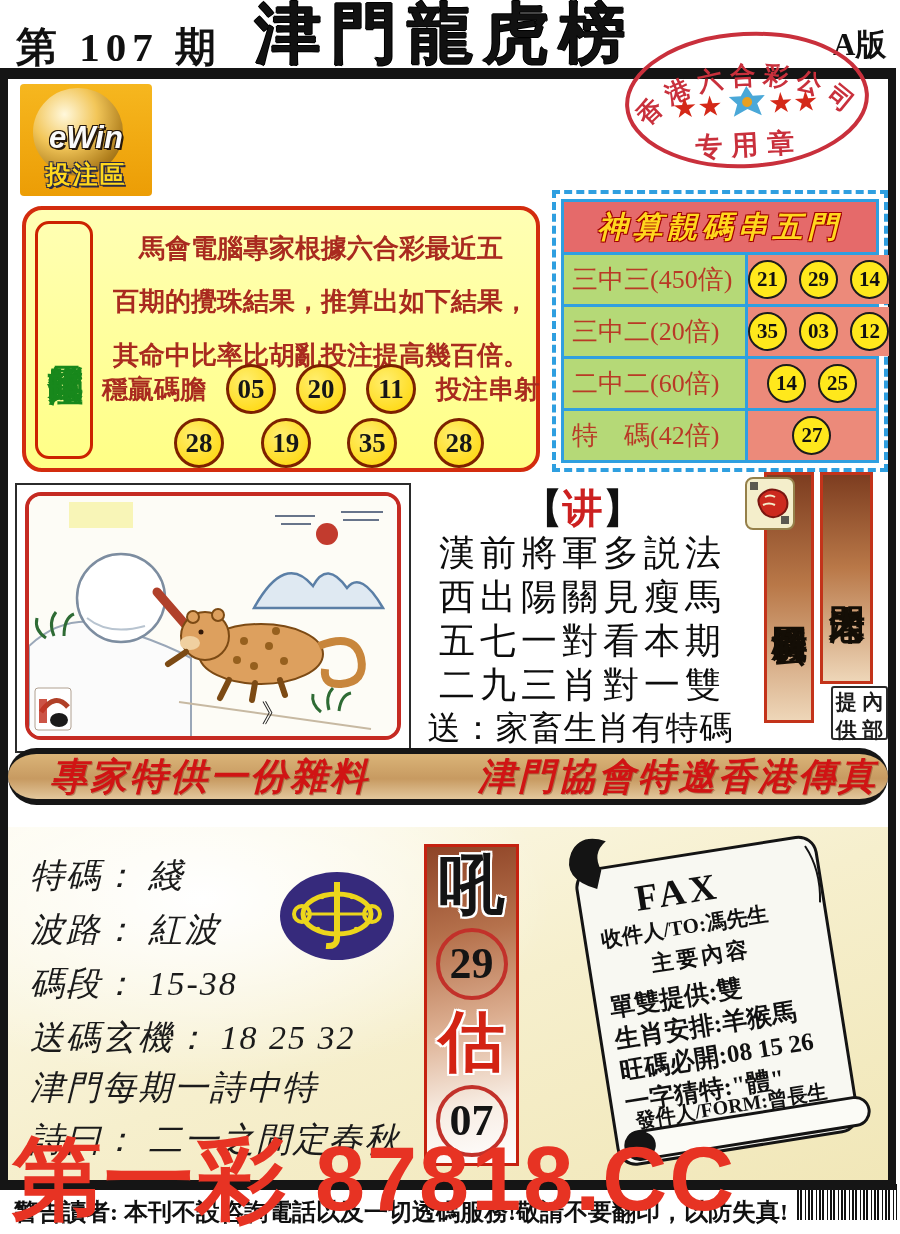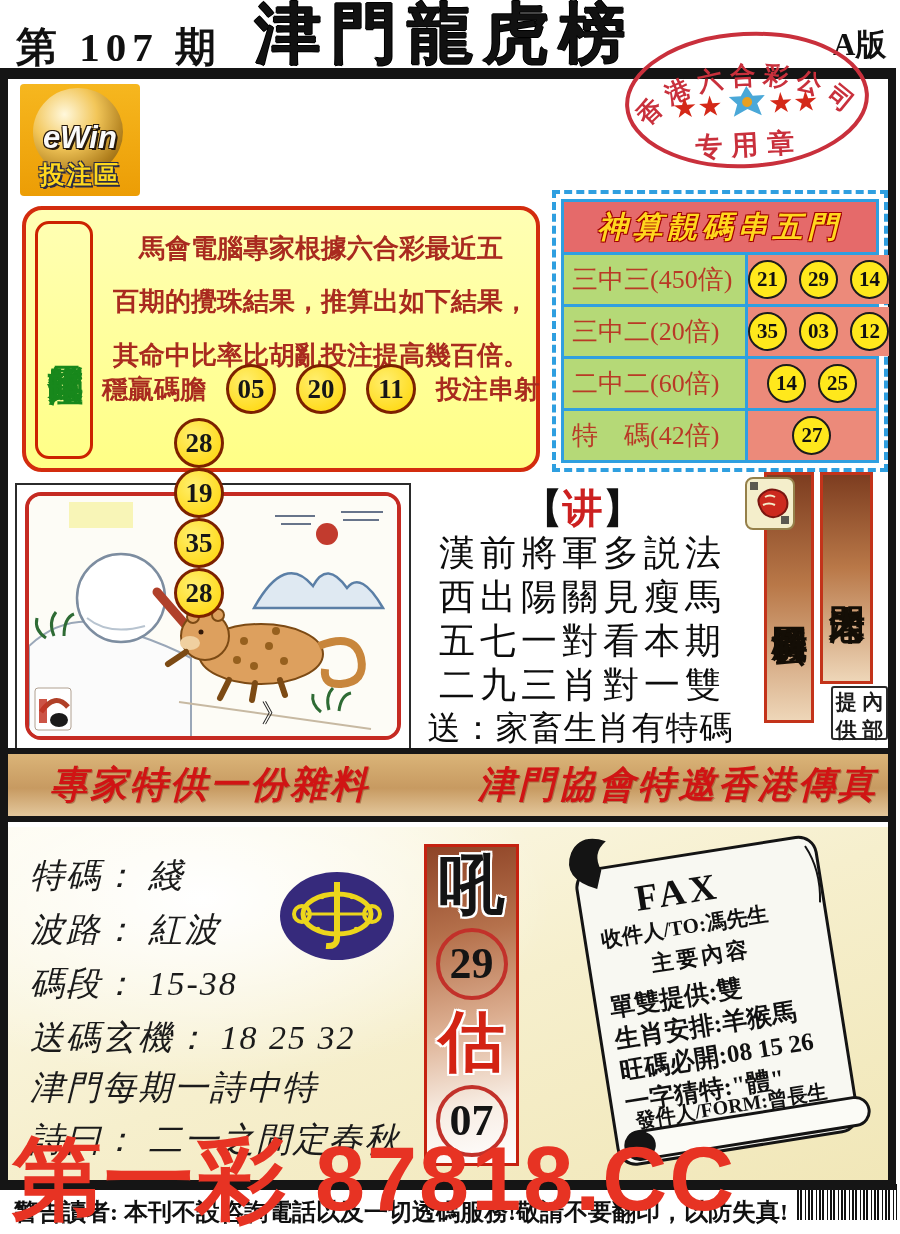--- a/index.html
+++ b/index.html
@@ -14,39 +14,39 @@
   .edition{left:833px;top:24px;font-size:31px;font-weight:bold;}
 
   
   .main-frame{left:0;top:68px;width:896px;height:1122px;border:solid #151515;border-width:11px 8px 10px 8px;
               box-sizing:border-box;z-index:20;pointer-events:none;}
 
   
   .stamp{left:620px;top:28px;width:254px;height:144px;z-index:30;transform:rotate(-3deg);}
 
   
-  .ewin{left:20px;top:84px;width:120px;height:112px;background:linear-gradient(#f6b71f,#ec9d05);border-radius:4px;z-index:25;overflow:hidden;}
+  .ewin{left:20px;top:84px;width:132px;height:112px;background:linear-gradient(#f6b71f,#ec9d05);border-radius:4px;z-index:25;overflow:hidden;}
   .ewin .ball{position:absolute;left:13px;top:4px;width:90px;height:88px;border-radius:50%;
       background:radial-gradient(circle at 35% 30%,#fff8dc,#f2c659 38%,#b07f1d 72%,#6e4d0c);}
   .ewin .brand{position:absolute;left:0;top:36px;width:100%;text-align:center;font-family:"Liberation Sans",sans-serif;
       font-style:italic;font-weight:900;font-size:31px;color:#fafafa;
       text-shadow:2px 2px 0 #26180a,-1px -1px 0 #26180a,1px -1px 0 #26180a,-1px 1px 0 #26180a;}
   .ewin .zone{position:absolute;left:0;bottom:5px;width:100%;text-align:center;font-weight:900;font-size:25px;color:#ffd81e;
       letter-spacing:2px;text-shadow:2px 2px 0 #2a2a46,-1px -1px 0 #2a2a46,1px -1px 0 #2a2a46,-1px 1px 0 #2a2a46;}
 
   
   .strategy{left:22px;top:206px;width:518px;height:266px;box-sizing:border-box;border:4px solid #d32c0e;border-radius:20px;
             background:linear-gradient(#ffffb4,#ffff86);z-index:21;}
   .side-strip{position:absolute;left:9px;top:11px;width:58px;height:238px;box-sizing:border-box;border:3px solid #cc2200;border-radius:14px;
             display:flex;align-items:center;justify-content:center;writing-mode:vertical-rl;text-orientation:upright;
             font-size:35px;font-weight:bold;color:#18881c;letter-spacing:1px;}
   .para{position:absolute;left:80px;top:12px;width:430px;text-align:center;font-size:26px;font-weight:bold;color:#a92a1f;line-height:2.05;}
   .bet-row1{position:absolute;left:76px;top:154px;width:438px;display:flex;align-items:center;justify-content:space-between;}
   .bet-label{font-size:26px;font-weight:bold;color:#a92a1f;}
-  .bet-row2{position:absolute;left:148px;top:208px;width:310px;display:flex;justify-content:space-between;flex-direction:column;}
+  .bet-row2{position:absolute;left:148px;top:208px;width:310px;display:flex;justify-content:space-between;}
   .num-ball{width:44px;height:44px;border-radius:50%;background:radial-gradient(circle at 38% 32%,#ffef70,#ffd400);
             border:3px solid #7c2100;display:flex;align-items:center;justify-content:center;
             font-size:27px;font-weight:900;color:#161616;box-sizing:content-box;}
 
   
   .combo{left:552px;top:190px;width:336px;height:282px;box-sizing:border-box;border:4px dashed #2f9fe0;background:#fff;padding:5px;z-index:21;text-align:center;}
   .combo-in{width:100%;height:100%;box-sizing:border-box;border:3px solid #2f9fe0;display:flex;flex-direction:column;}
   .ct-title{flex:0 0 50px;background:#e56a6a;display:flex;align-items:center;justify-content:center;
             font-size:30px;font-weight:bold;font-style:italic;color:#ffd71e;letter-spacing:5px;
             text-shadow:1px 1px 0 #a00000,-1px -1px 0 #a00000,1px -1px 0 #a00000,-1px 1px 0 #a00000;}
@@ -74,23 +74,23 @@
            font-size:36px;font-weight:bold;color:#140e06;}
   .vb1{left:764px;top:472px;width:50px;height:251px;}
   .vb2{left:820px;top:472px;width:53px;height:212px;}
   .seal-icon{left:745px;top:477px;width:50px;height:53px;background:#f4eecb;border:2px solid #95804a;border-radius:8px;
              box-sizing:border-box;z-index:22;}
   .supply-box{left:831px;top:686px;width:57px;height:54px;background:#fff;border:2px solid #2a2a2a;border-radius:3px;
               box-sizing:border-box;display:grid;grid-template-columns:1fr 1fr;grid-template-rows:1fr 1fr;z-index:22;}
   .supply-box span{display:flex;align-items:center;justify-content:center;font-size:21px;font-weight:bold;color:#1c1c1c;}
 
   
-  .band{left:8px;top:748px;width:880px;height:74px;box-sizing:border-box;border-top:6px solid #161616;border-bottom:6px solid #161616;
+  .band{left:8px;top:748px;width:880px;height:57px;box-sizing:border-box;border-top:6px solid #161616;border-bottom:6px solid #161616;
         background:linear-gradient(180deg,#dab478 0%,#c79a61 55%,#e3c79c 100%);display:flex;align-items:center;
-        justify-content:space-between;padding:0 10px 0 42px;z-index:21;}
+        justify-content:space-between;padding:0 10px 0 42px;z-index:21;border-radius:32px;}
   .band span{font-size:37px;font-weight:bold;font-style:italic;color:#d01414;letter-spacing:3px;
              text-shadow:1px 1px 0 rgba(110,20,0,.35);}
 
   
   .bottom{left:8px;top:827px;width:880px;height:356px;
           background:radial-gradient(ellipse 500px 260px at 22% 20%,#ffffff 0%,rgba(255,255,255,0) 70%),
                      linear-gradient(160deg,#fdfbee 0%,#f6efcd 50%,#f1e7b8 100%);z-index:19;}
   .note-line{position:absolute;left:22px;font-size:34px;font-style:italic;color:#1b1b1b;letter-spacing:2px;white-space:nowrap;}
 
   .oval-logo{left:278px;top:870px;width:118px;height:94px;z-index:21;}

